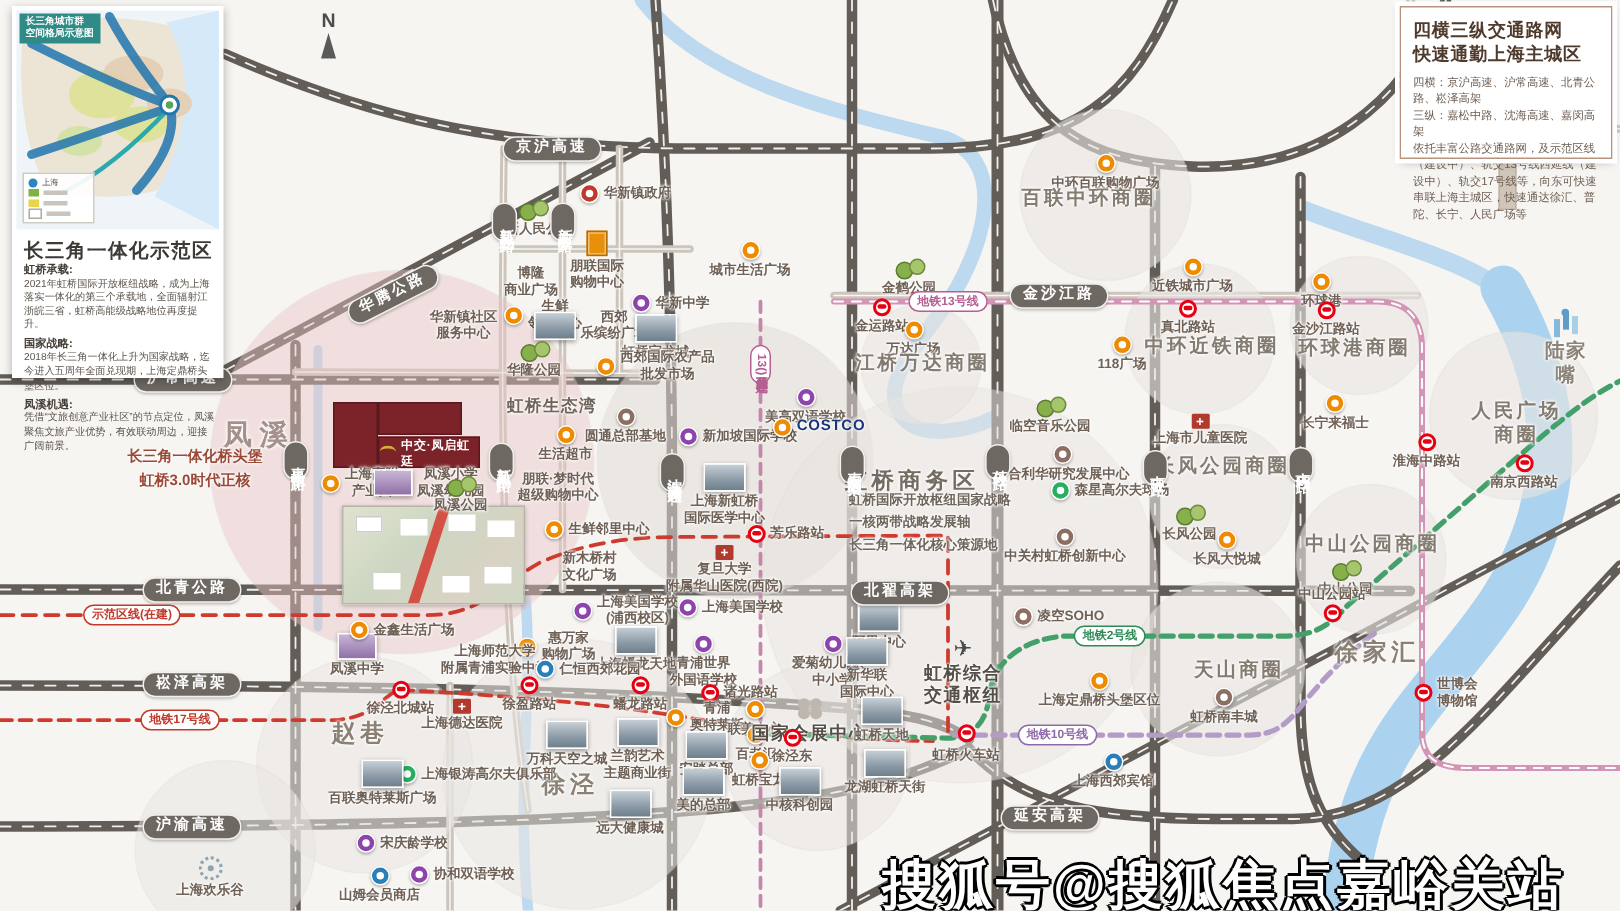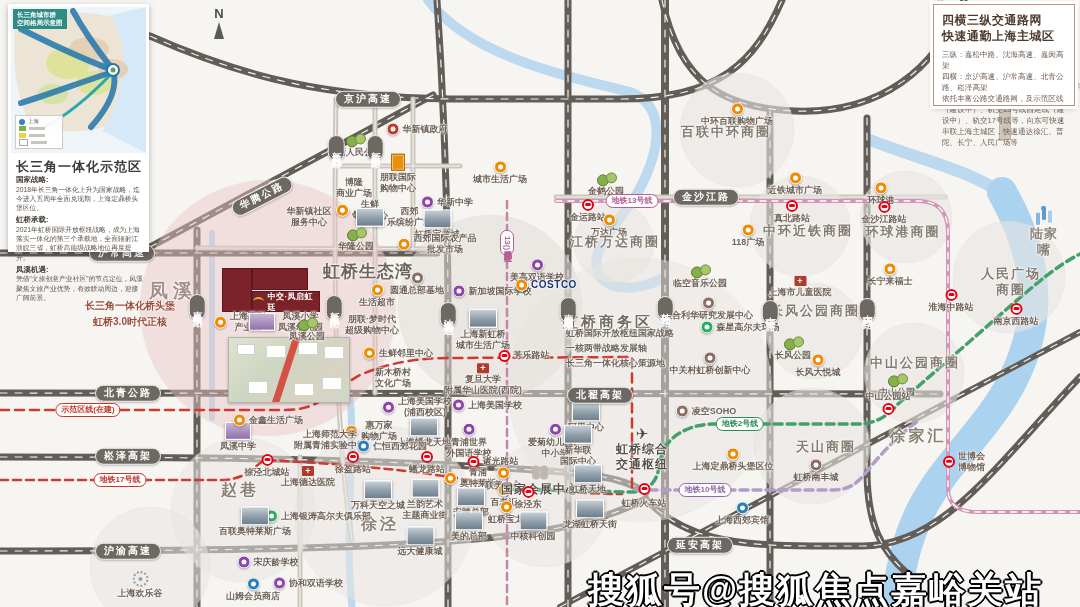--- a/index.html
+++ b/index.html
@@ -9,21 +9,21 @@
   #mapsvg{position:absolute;left:0;top:0;}
 
   
   .lb{position:absolute;transform:translate(-50%,-50%) rotate(var(--rot,0deg));
       display:flex;flex-direction:column;align-items:center;gap:1px;
       white-space:pre-line;text-align:center;z-index:30;}
   .lb.ip-left{flex-direction:row;gap:3px;}
   .lb.ip-bottom{flex-direction:column-reverse;}
   .lb .txt{display:block;font-size:9px;font-weight:600;color:#6f6156;line-height:1.25;
       text-shadow:0 0 2px #fff,0 0 3px #fff,0 0 1px #fff;}
-  .poiB .txt{font-size:17px;font-weight:700;color:#6d645a;letter-spacing:1px;}
+  .poiB .txt{font-size:11px;font-weight:700;color:#6d645a;letter-spacing:1px;}
   .poiBB .txt{font-size:12px;font-weight:800;color:#564f47;letter-spacing:1px;}
   .costco .txt{color:#17357a;font-weight:800;font-size:10px;letter-spacing:.5px;}
   .area .txt{font-size:13px;font-weight:800;color:#857c71;letter-spacing:2px;}
   .area2 .txt{font-size:13px;font-weight:800;color:#8c8379;letter-spacing:1px;}
   .town .txt{font-size:16px;font-weight:800;color:#8a8073;letter-spacing:3px;}
   .townP .txt{font-size:19px;font-weight:800;color:#a5908c;letter-spacing:5px;}
   .slogan .txt{font-size:10px;font-weight:800;color:#9b4a38;line-height:1.55;}
   .bizT .txt{font-size:15px;font-weight:800;color:#756c62;letter-spacing:3px;}
   .bizD .txt{font-size:9px;font-weight:800;color:#6f665c;text-align:left;line-height:1.65;}
 
@@ -286,21 +286,21 @@
       <div class="lb poi" style="left: 372px; top: 325px;"><span class="txt">朋联·梦时代
 超级购物中心</span></div>
       <div class="lb poi ip-left" style="left: 398px; top: 353px;"><span class="icon ic-dot"></span><span class="txt">生鲜邻里中心</span></div>
       <div class="lb poi" style="left: 393px; top: 378px;"><span class="txt">新木桥村
 文化广场</span></div>
       <div class="lb poi ip-top" style="left: 417px; top: 284px;"><span class="icon ic-brown"></span><span class="txt">圆通总部基地</span></div>
       <div class="lb poi ip-left" style="left: 492px; top: 291px;"><span class="icon ic-school"></span><span class="txt">新加坡国际学校</span></div>
       <div class="lb poi ip-top" style="left: 537px; top: 271px;"><span class="icon ic-school"></span><span class="txt">美高双语学校</span></div>
       <div class="lb poi costco ip-left" style="left: 546px; top: 285px;"><span class="icon ic-dot"></span><span class="txt">COSTCO</span></div>
       <div class="lb poi ip-top" style="left: 483px; top: 330px;"><span class="icon ic-thumb"></span><span class="txt">上海新虹桥
-城市生活广场</span></div>
+国际医学中心</span></div>
       <div class="lb poi ip-left" style="left: 524px; top: 356px;"><span class="icon ic-metro"></span><span class="txt">芳乐路站</span></div>
       <div class="lb poi ip-top" style="left: 483px; top: 380px;"><span class="icon ic-hosp"></span><span class="txt">复旦大学
 附属华山医院(西院)</span></div>
       <div class="lb poi ip-left" style="left: 417px; top: 407px;"><span class="icon ic-school"></span><span class="txt">上海美国学校
 (浦西校区)</span></div>
       <div class="lb poi ip-left" style="left: 487px; top: 405px;"><span class="icon ic-school"></span><span class="txt">上海美国学校</span></div>
       <div class="lb poi ip-top" style="left: 424px; top: 433px;"><span class="icon ic-thumb"></span><span class="txt">上海蟠龙天地</span></div>
       <div class="lb poi ip-left" style="left: 371px; top: 431px;"><span class="icon ic-dot"></span><span class="txt">惠万家
 购物广场</span></div>
       <div class="lb poi" style="left: 330px; top: 440px;"><span class="txt">上海师范大学
@@ -442,40 +442,40 @@
           <span class="sw sw4"></span>
           <span class="lgd-bar"></span>
         </div>
     </div>
     <div class="inset-hdr">长三角城市群
 空间格局示意图</div>
   </div>
   <div class="inset-title">长三角一体化示范区</div>
   <div class="inset-body">
     <div class="sec">
+        <span class="sec-h">虹桥承载:</span>
+        <span class="sec-b">2021年虹桥国际开放枢纽战略，成为上海落实一体化的第三个承载地，全面辐射江浙皖三省，虹桥高能级战略地位再度提升。</span>
+      </div>
+    <div class="sec">
         <span class="sec-h">国家战略:</span>
         <span class="sec-b">2018年长三角一体化上升为国家战略，迄今进入五周年全面兑现期，上海定鼎桥头堡区位。</span>
-      </div>
-    <div class="sec">
-        <span class="sec-h">虹桥承载:</span>
-        <span class="sec-b">2021年虹桥国际开放枢纽战略，成为上海落实一体化的第三个承载地，全面辐射江浙皖三省，虹桥高能级战略地位再度提升。</span>
       </div>
     <div class="sec">
         <span class="sec-h">凤溪机遇:</span>
         <span class="sec-b">凭借“文旅创意产业社区”的节点定位，凤溪聚焦文旅产业优势，有效联动周边，迎接广阔前景。</span>
       </div>
   </div>
 </div>
 
 <div class="card" id="traffic-card">
   <div class="tr-title">
     <div>四横三纵交通路网</div>
     <div>快速通勤上海主城区</div>
   </div>
   <div class="tr-body">
+    <div>四横：京沪高速、沪常高速、北青公路、崧泽高架</div>
     <div>三纵：嘉松中路、沈海高速、嘉闵高架</div>
-    <div>四横：京沪高速、沪常高速、北青公路、崧泽高架</div>
     <div>依托丰富公路交通路网，及示范区线（建设中）、轨交13号线西延线（建设中）、轨交17号线等，向东可快速串联上海主城区，快速通达徐汇、普陀、长宁、人民广场等</div>
   </div>
 </div>
 <div id="panel-pillar"></div>
 
 <div id="watermark">搜狐号@搜狐焦点嘉峪关站</div>
 
 </body></html>

